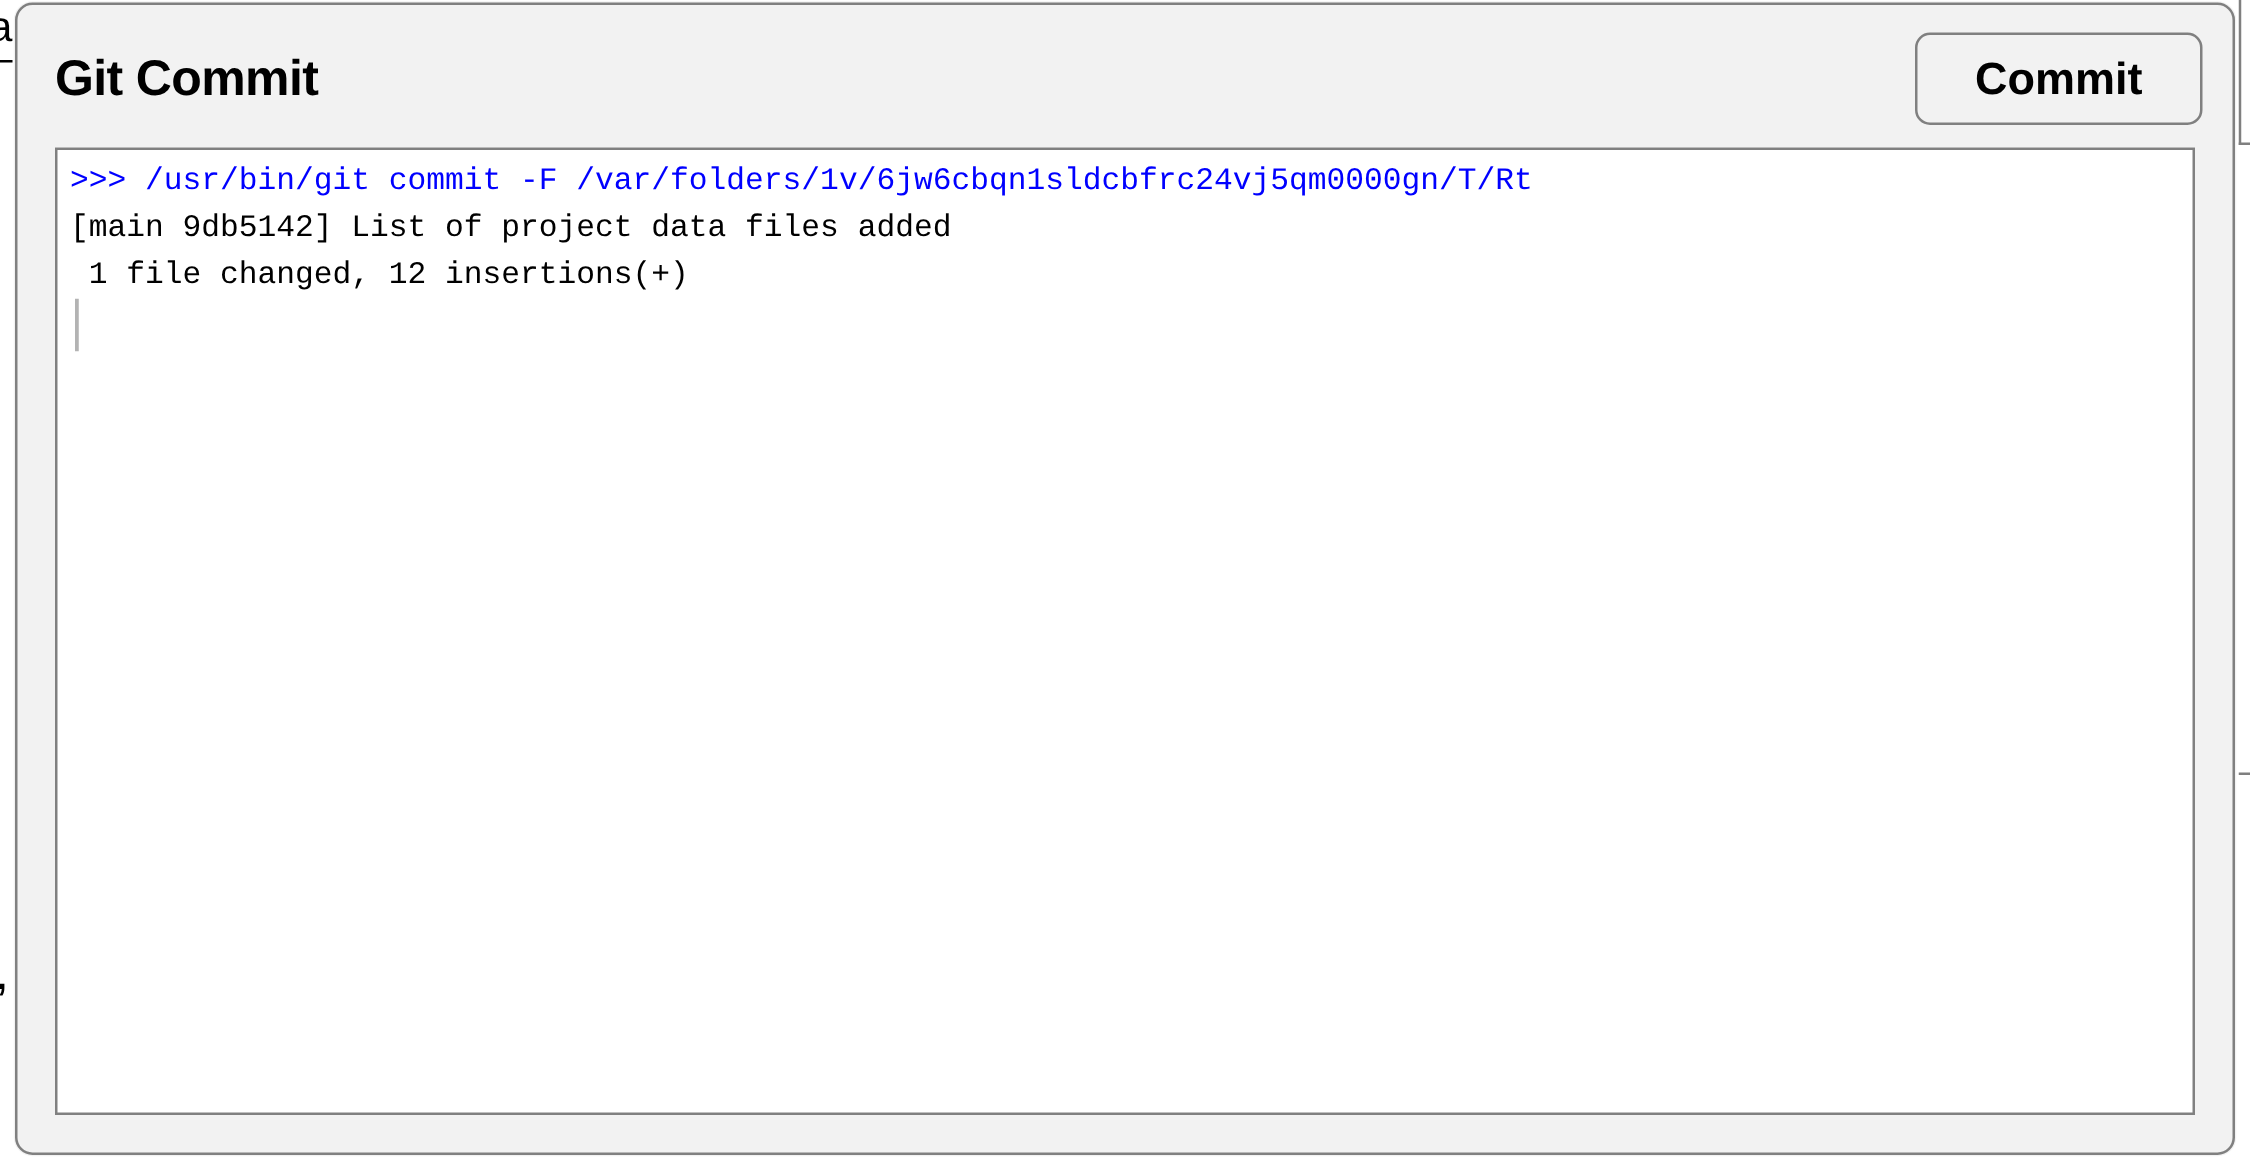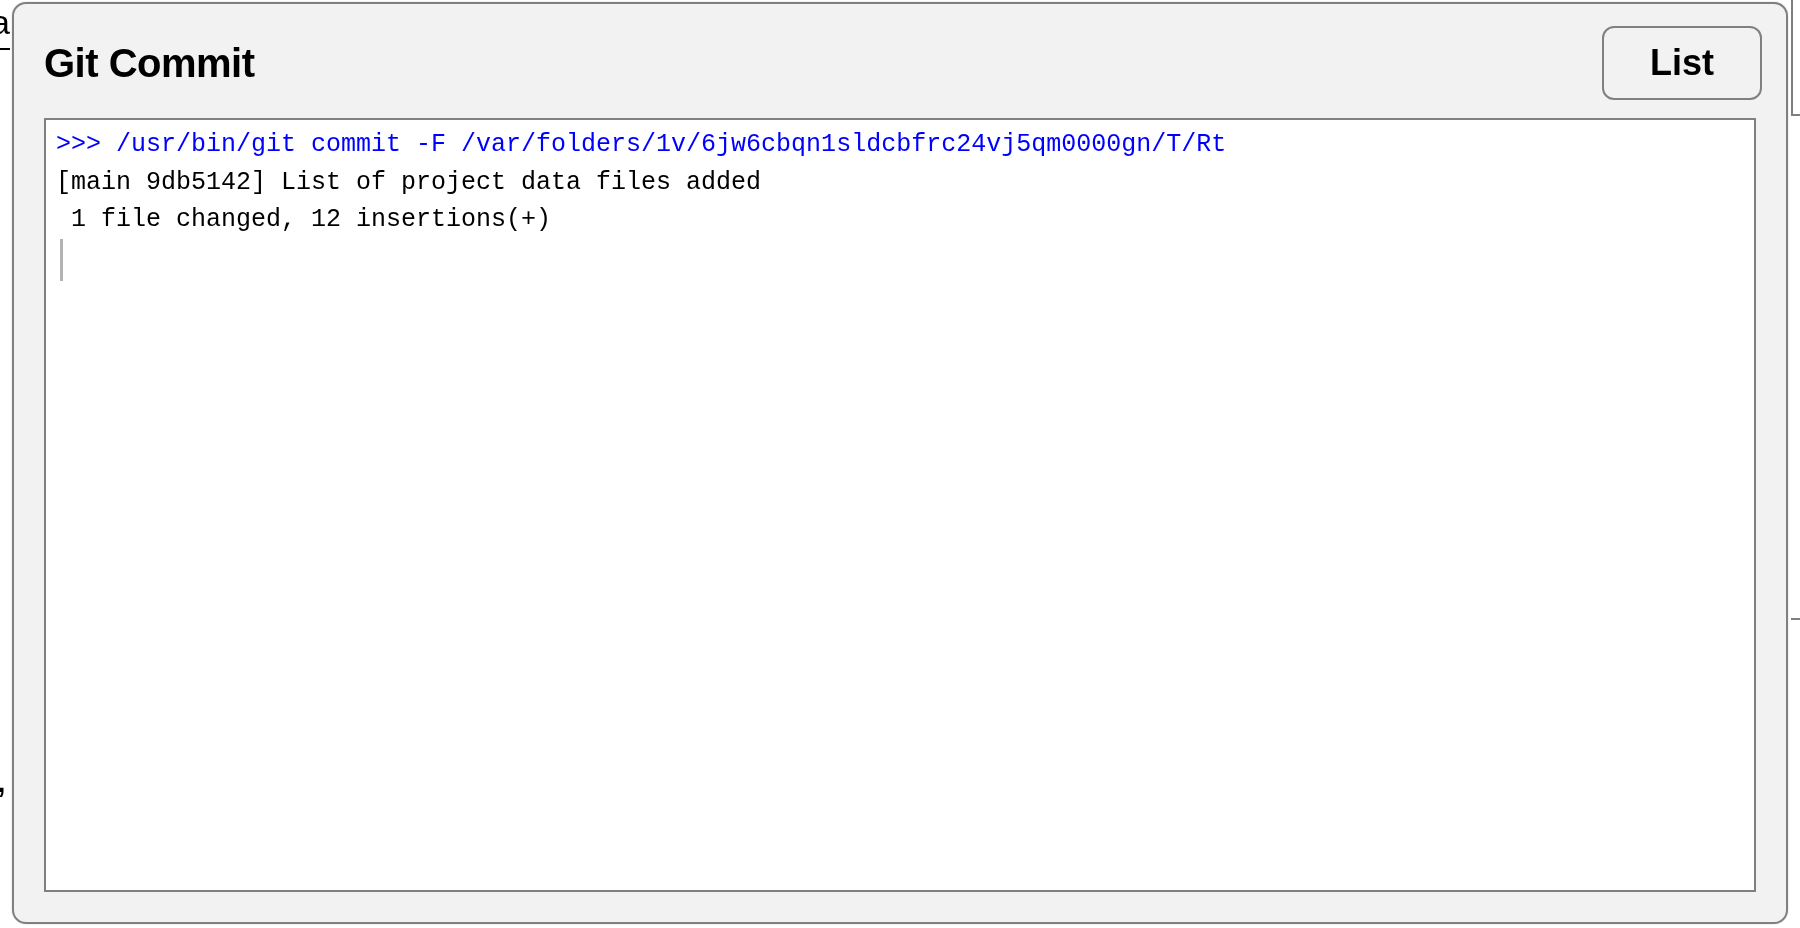--- a/index.html
+++ b/index.html
@@ -127,21 +127,21 @@
   <div class="bg-left-line"></div>
   <span class="bg-left-comma">,</span>
   <div class="bg-right-scrollbar"></div>
   <div class="bg-right-hline"></div>
 
 </div>
 
 <div class="dialog">
   <div class="dialog-header">
     <div class="dialog-title">Git Commit</div>
-    <button class="close-btn">List</button>
+    <button class="close-btn">Commit</button>
   </div>
   <div class="output-panel">
     <div class="output-content"><span class="cmd-line">&gt;&gt;&gt; /usr/bin/git commit -F /var/folders/1v/6jw6cbqn1sldcbfrc24vj5qm0000gn/T/Rt</span>
 <span class="out-line">[main 9db5142] List of project data files added</span>
 <span class="out-line"> 1 file changed, 12 insertions(+)</span>
 <span class="cursor"></span></div>
   </div>
 </div>
 
 </body></html>

